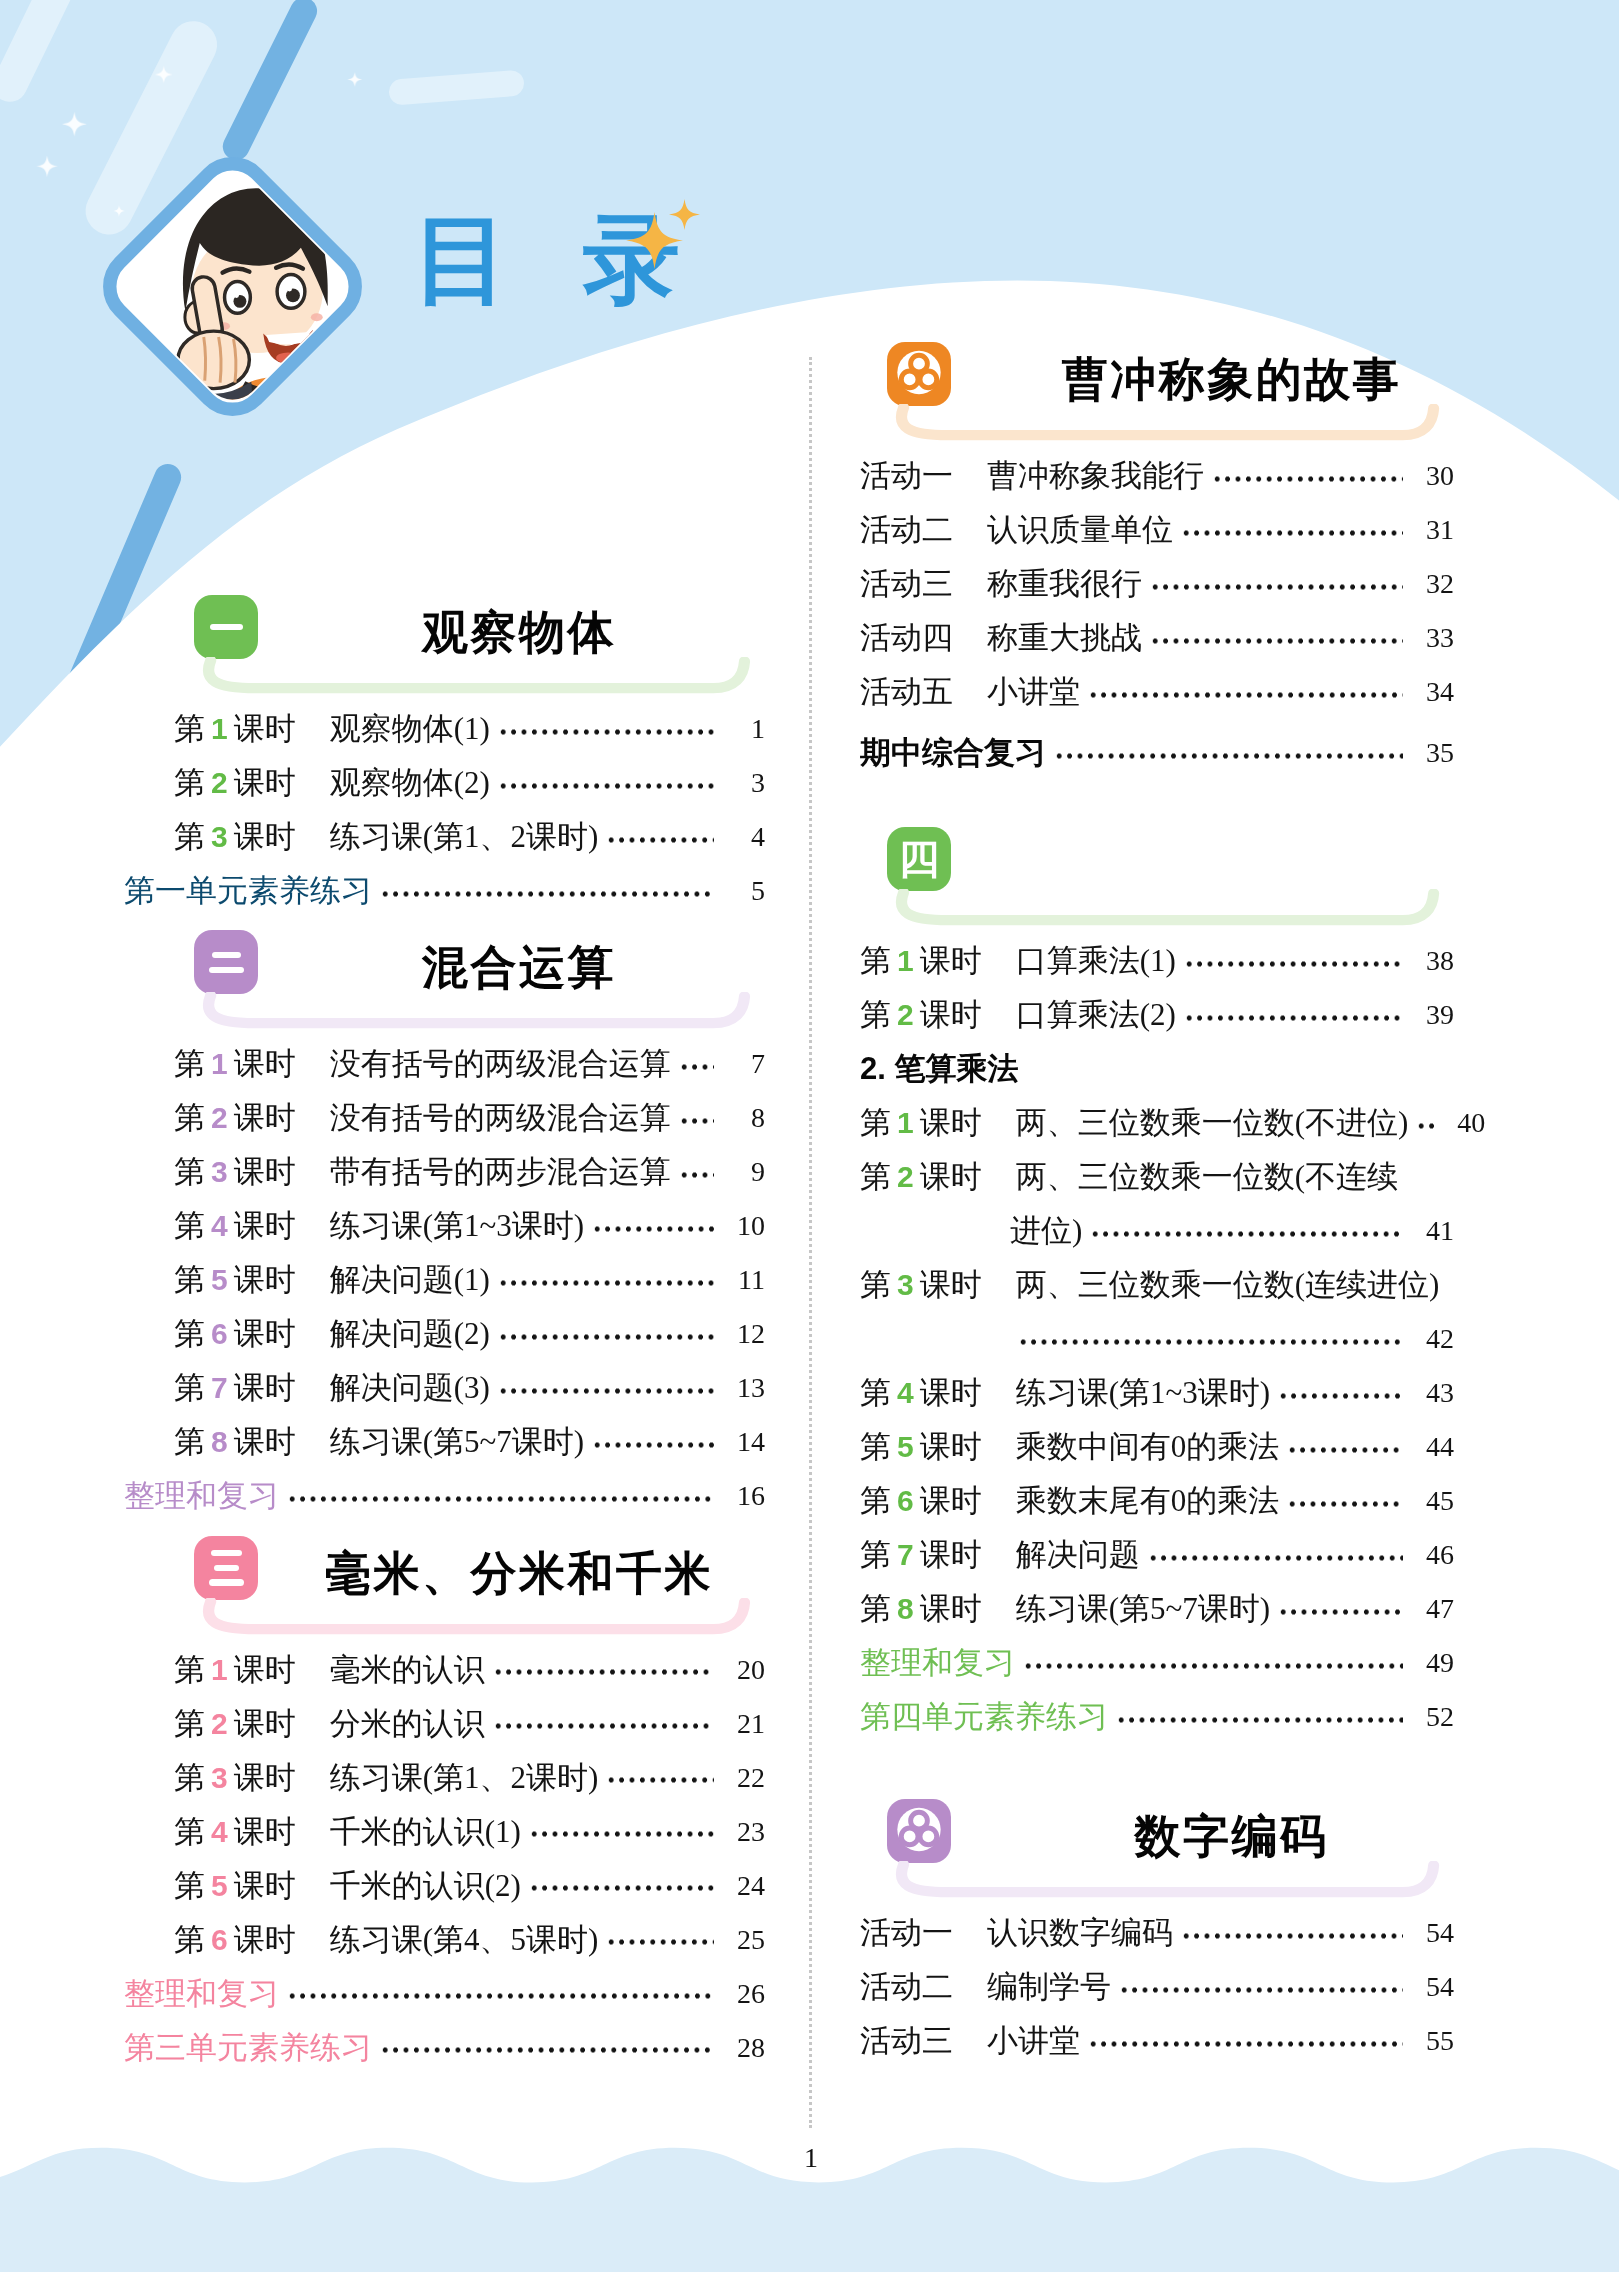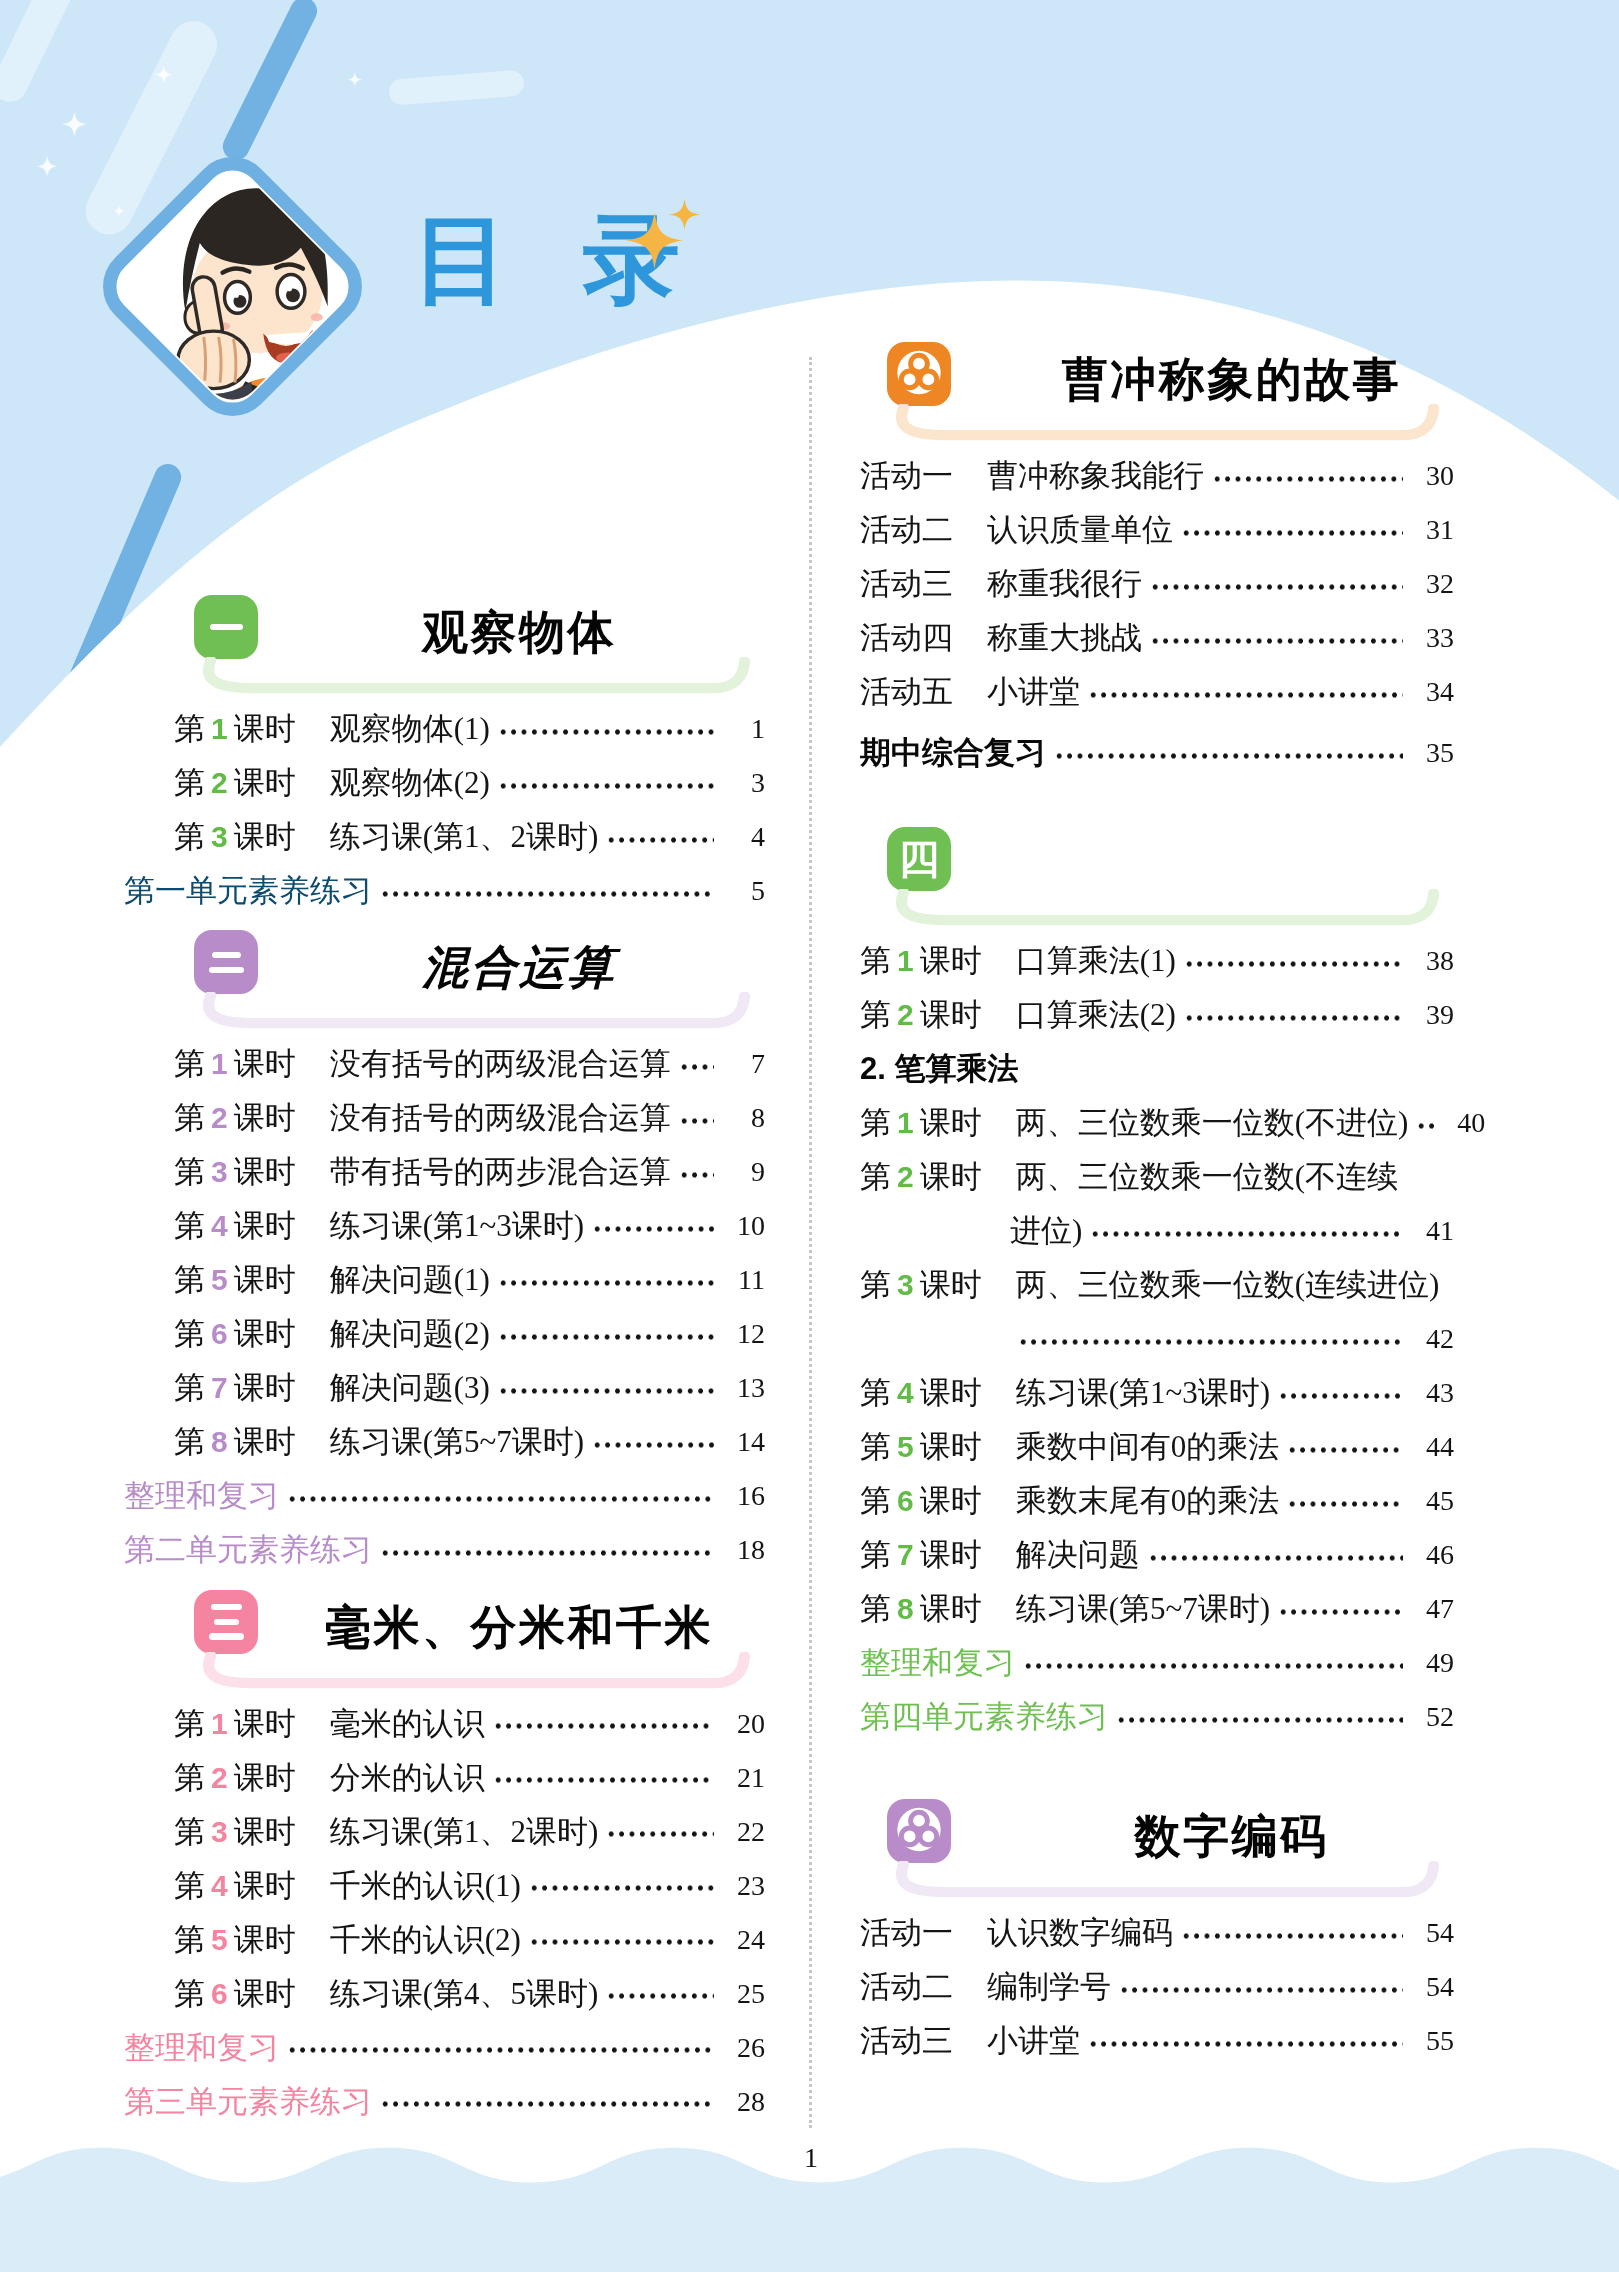--- a/index.html
+++ b/index.html
@@ -169,21 +169,21 @@
         <span class="rowlab"><span>第</span><span class="num" style="color: rgb(98, 187, 70);">3</span><span>课时</span></span>
         <span class="rtitle">练习课(第1、2课时)</span>
         <span class="dots"></span>
         <span class="pg">4</span>
       </div>
       <div class="trow crow">
         <span class="ctext" style="color: #0c4a6e;">第一单元素养练习</span>
         <span class="dots"></span>
         <span class="pg">5</span>
       </div>
-      <div class="sec-header" style="margin-top: 12.4px; font-style: italic;">
+      <div class="sec-header" style="margin-top: 12.4px;">
         <div class="badge" style="background: rgb(183, 140, 201);">
           <span class="bar" style="width: 29px;"></span>
           <span class="bar" style="width: 35px;"></span>
         </div>
         <div class="sec-title">混合运算</div>
         <div class="swoosh">
           <svg viewBox="0 0 1160 90" preserveAspectRatio="none">
             <path d="M26 8 C10 52 36 70 118 70 L1058 70 C1102 70 1120 44 1122 10" fill="none" stroke="#f1e8f6" stroke-width="23" stroke-linecap="round"></path>
           </svg>
         </div>
@@ -233,25 +233,20 @@
       <div class="trow">
         <span class="rowlab"><span>第</span><span class="num" style="color: rgb(183, 140, 201);">8</span><span>课时</span></span>
         <span class="rtitle">练习课(第5~7课时)</span>
         <span class="dots"></span>
         <span class="pg">14</span>
       </div>
       <div class="trow crow">
         <span class="ctext" style="color: rgb(183, 140, 201);">整理和复习</span>
         <span class="dots"></span>
         <span class="pg">16</span>
-      </div>
-      <div class="trow crow">
-        <span class="ctext" style="color: rgb(183, 140, 201);">第二单元素养练习</span>
-        <span class="dots"></span>
-        <span class="pg">18</span>
       </div>
       <div class="sec-header" style="margin-top: 12.4px;">
         <div class="badge" style="background: rgb(244, 132, 159);">
           <span class="bar" style="width: 31px;"></span>
           <span class="bar" style="width: 25px;"></span>
           <span class="bar" style="width: 35px;"></span>
         </div>
         <div class="sec-title">毫米、分米和千米</div>
         <div class="swoosh">
           <svg viewBox="0 0 1160 90" preserveAspectRatio="none">

